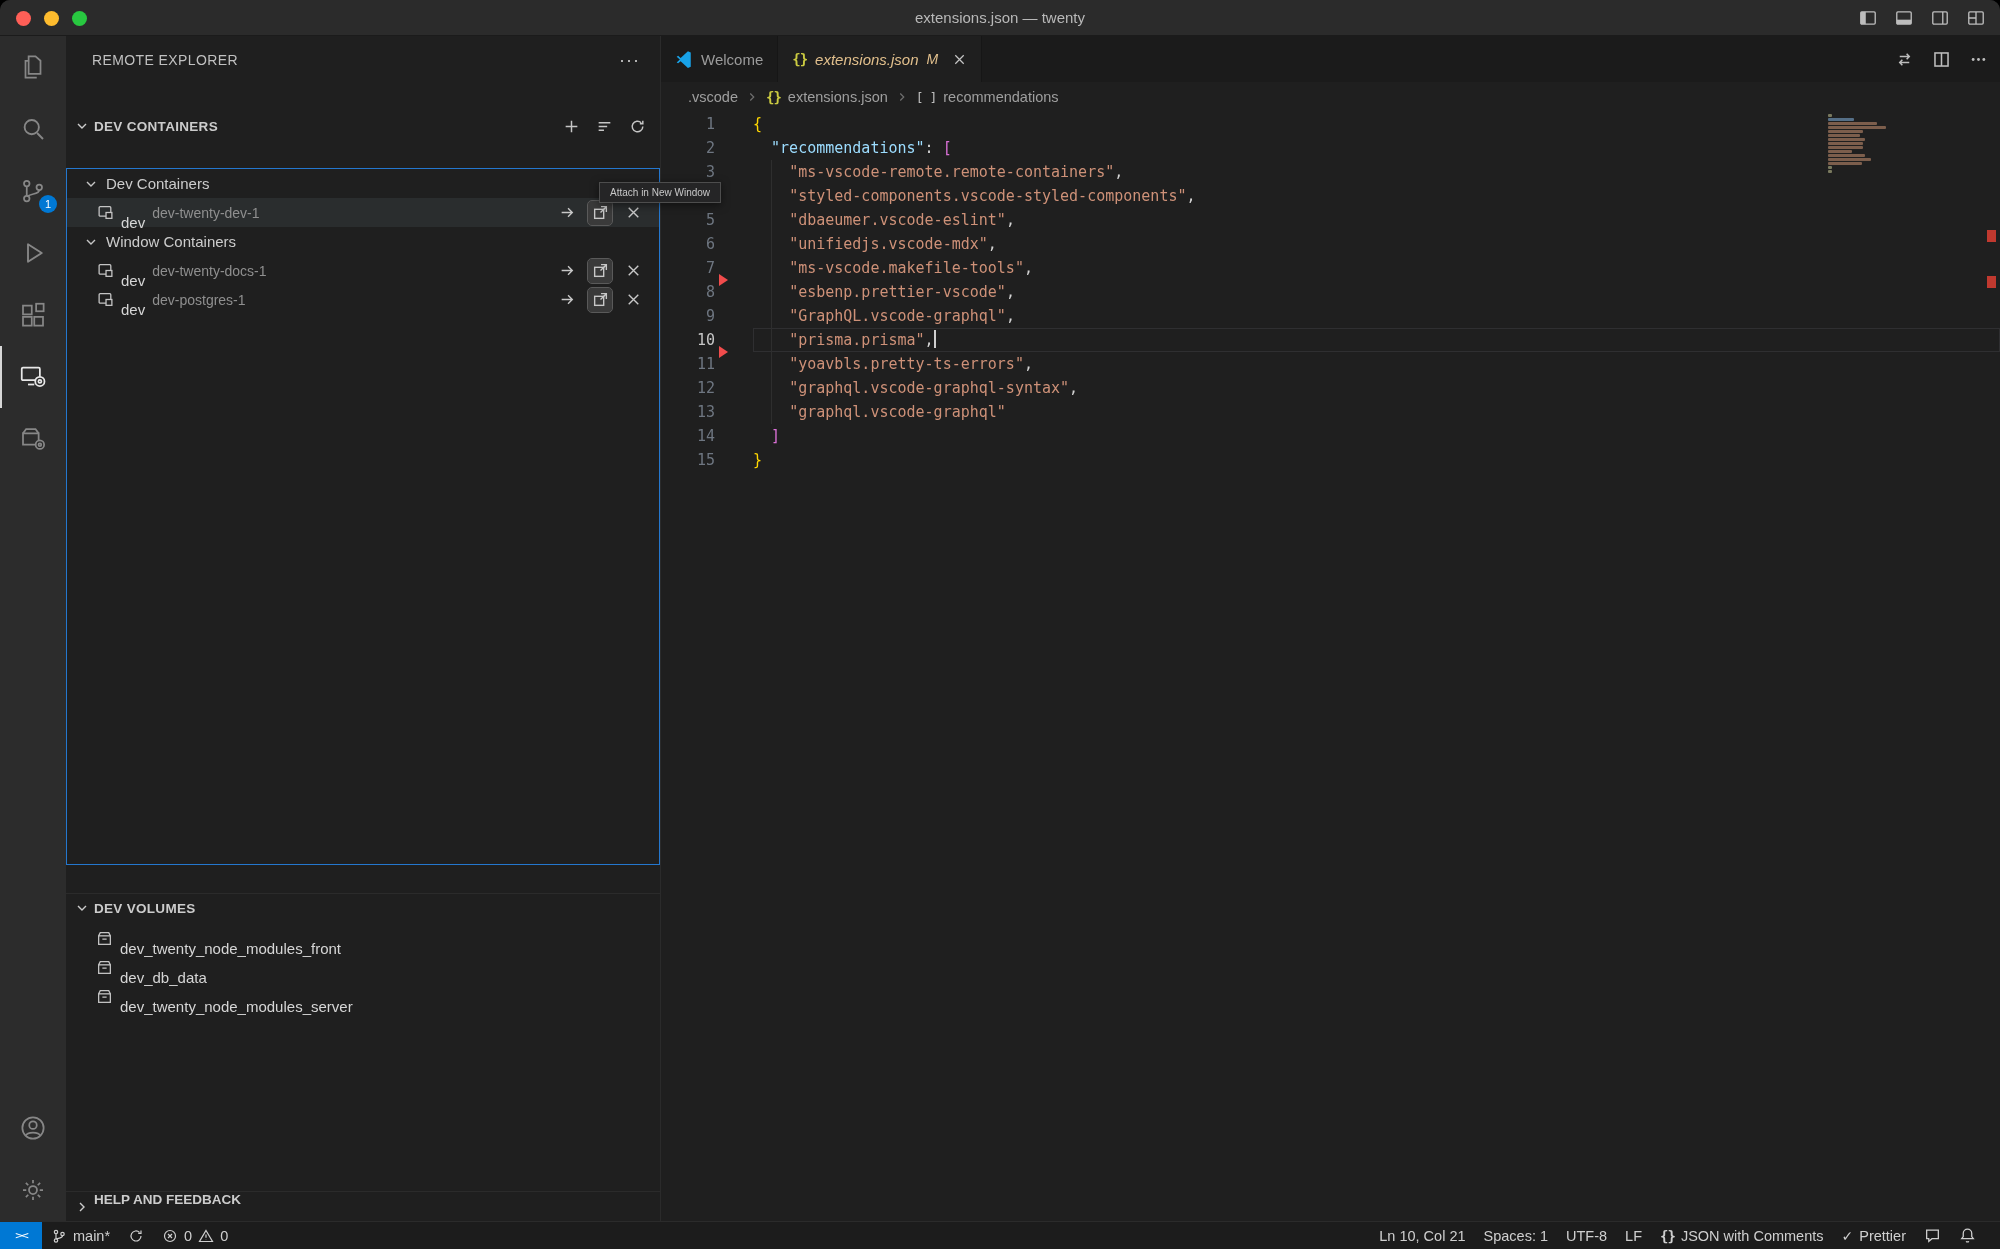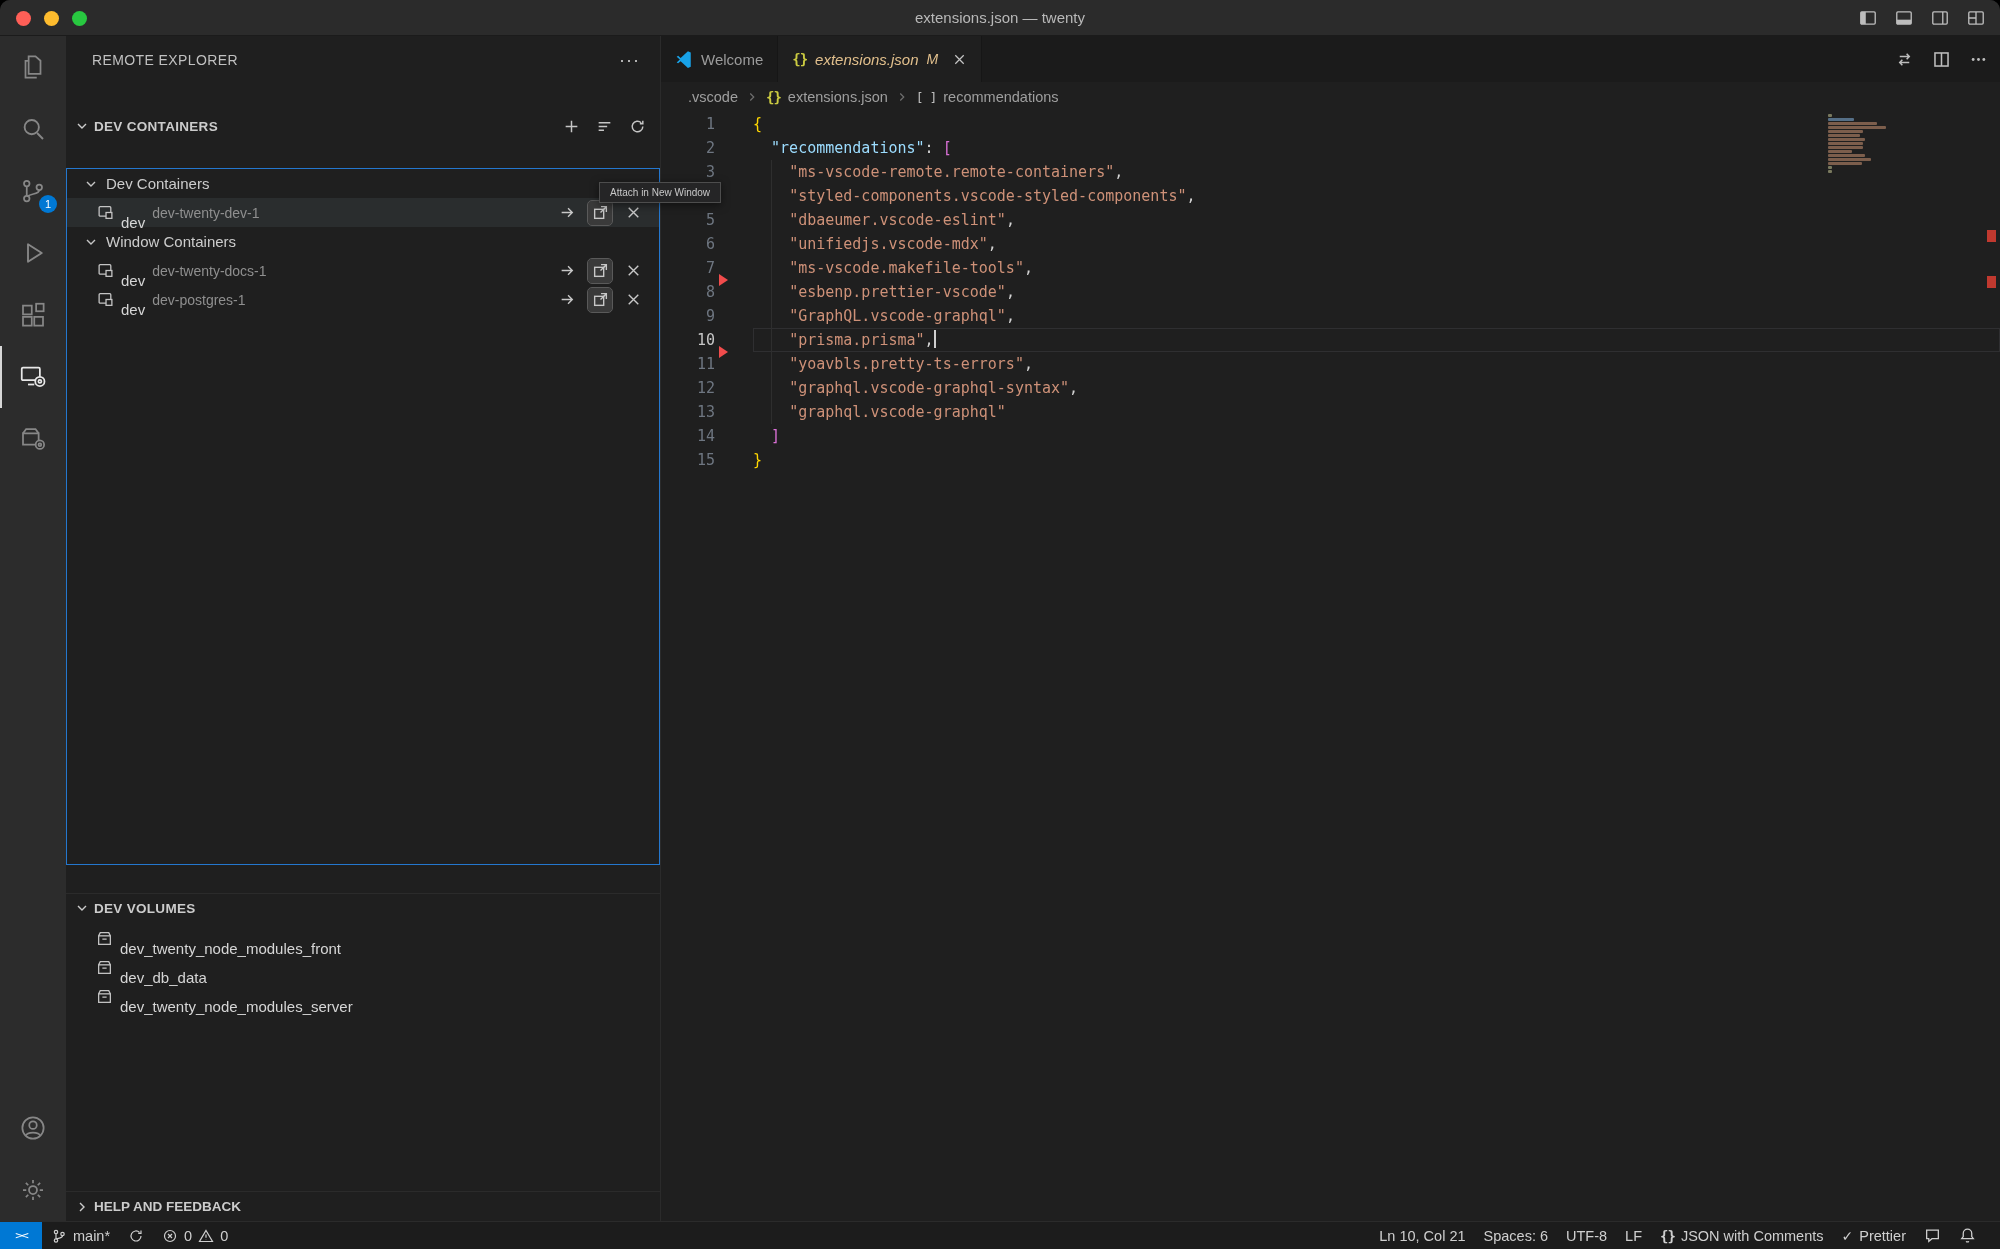--- a/index.html
+++ b/index.html
@@ -46,21 +46,21 @@
   .tree-row.hovered{background:#2a2d2e;}
   .group-label{color:#cccccc;}
   .item-name{color:#d6d6d6;margin-top:20px;}
   .item-desc{color:#8f8f8f;font-size:14px;}
   .row-actions{margin-left:auto;display:flex;gap:9px;align-items:center;color:#c8c8c8;}
   .action{width:24px;height:24px;display:flex;align-items:center;justify-content:center;border-radius:4px;cursor:pointer;}
   .action.hoverbox{background:#3a3a3a;outline:1px solid #5a5a5a;}
   .volumes-pane{border-top:1px solid #2b2b2b;padding-bottom:4px;}
   .volumes-pane .pane-header{margin-bottom:2px;}
   .sidebar-spacer{flex:1;}
-  .help-pane{border-top:1px solid #2b2b2b;height:30px;display:flex;align-items:center;gap:4px;padding-left:8px;color:#cccccc;cursor:pointer;}
+  .help-pane{border-top:1px solid #2b2b2b;height:30px;display:flex;gap:4px;padding-left:8px;color:#cccccc;cursor:pointer;}
   .help-pane .pane-title{font-size:13.5px;font-weight:700;}
   
   .tooltip{position:absolute;left:599px;top:182px;background:#252526;border:1px solid #4d4d4d;color:#c8c8c8;
     font-size:10px;padding:4px 10px;z-index:60;pointer-events:none;white-space:nowrap;box-shadow:0 2px 8px rgba(0,0,0,.5);}
   
   .editor-col{flex:1;display:flex;flex-direction:column;background:#1f1f1f;min-width:0;}
   .tabbar{height:46px;background:#1b1b1b;display:flex;align-items:stretch;position:relative;}
   .tab{display:flex;align-items:center;gap:8px;padding:0 14px;font-size:15px;border-right:1px solid #161616;cursor:pointer;background:#1b1b1b;color:#9b9b9b;}
   .tab.active{background:#1f1f1f;color:#d0d0d0;}
   .tab.active .tab-label{font-style:italic;color:var(--modified);}
@@ -610,21 +610,21 @@
           <svg width="16" height="16" viewBox="0 0 16 16" fill="none" stroke="currentColor" stroke-width="1.2">
               <path d="M8 2.5L14.5 13.5h-13z"></path>
               <path d="M8 6.5v3.2M8 11.6v.2"></path>
             </svg>
         </span>
         <span>0</span>
       </div>
     </div>
     <div class="sb-right">
       <div class="sb-item">Ln 10, Col 21</div>
-      <div class="sb-item">Spaces: 6</div>
+      <div class="sb-item">Spaces: 1</div>
       <div class="sb-item">UTF-8</div>
       <div class="sb-item">LF</div>
       <div class="sb-item">
         <span class="json-glyph" style="color:#cfcfcf">{}</span>
         <span>JSON with Comments</span>
       </div>
       <div class="sb-item">
         <span class="check-glyph">✓</span>
         <span>Prettier</span>
       </div>

